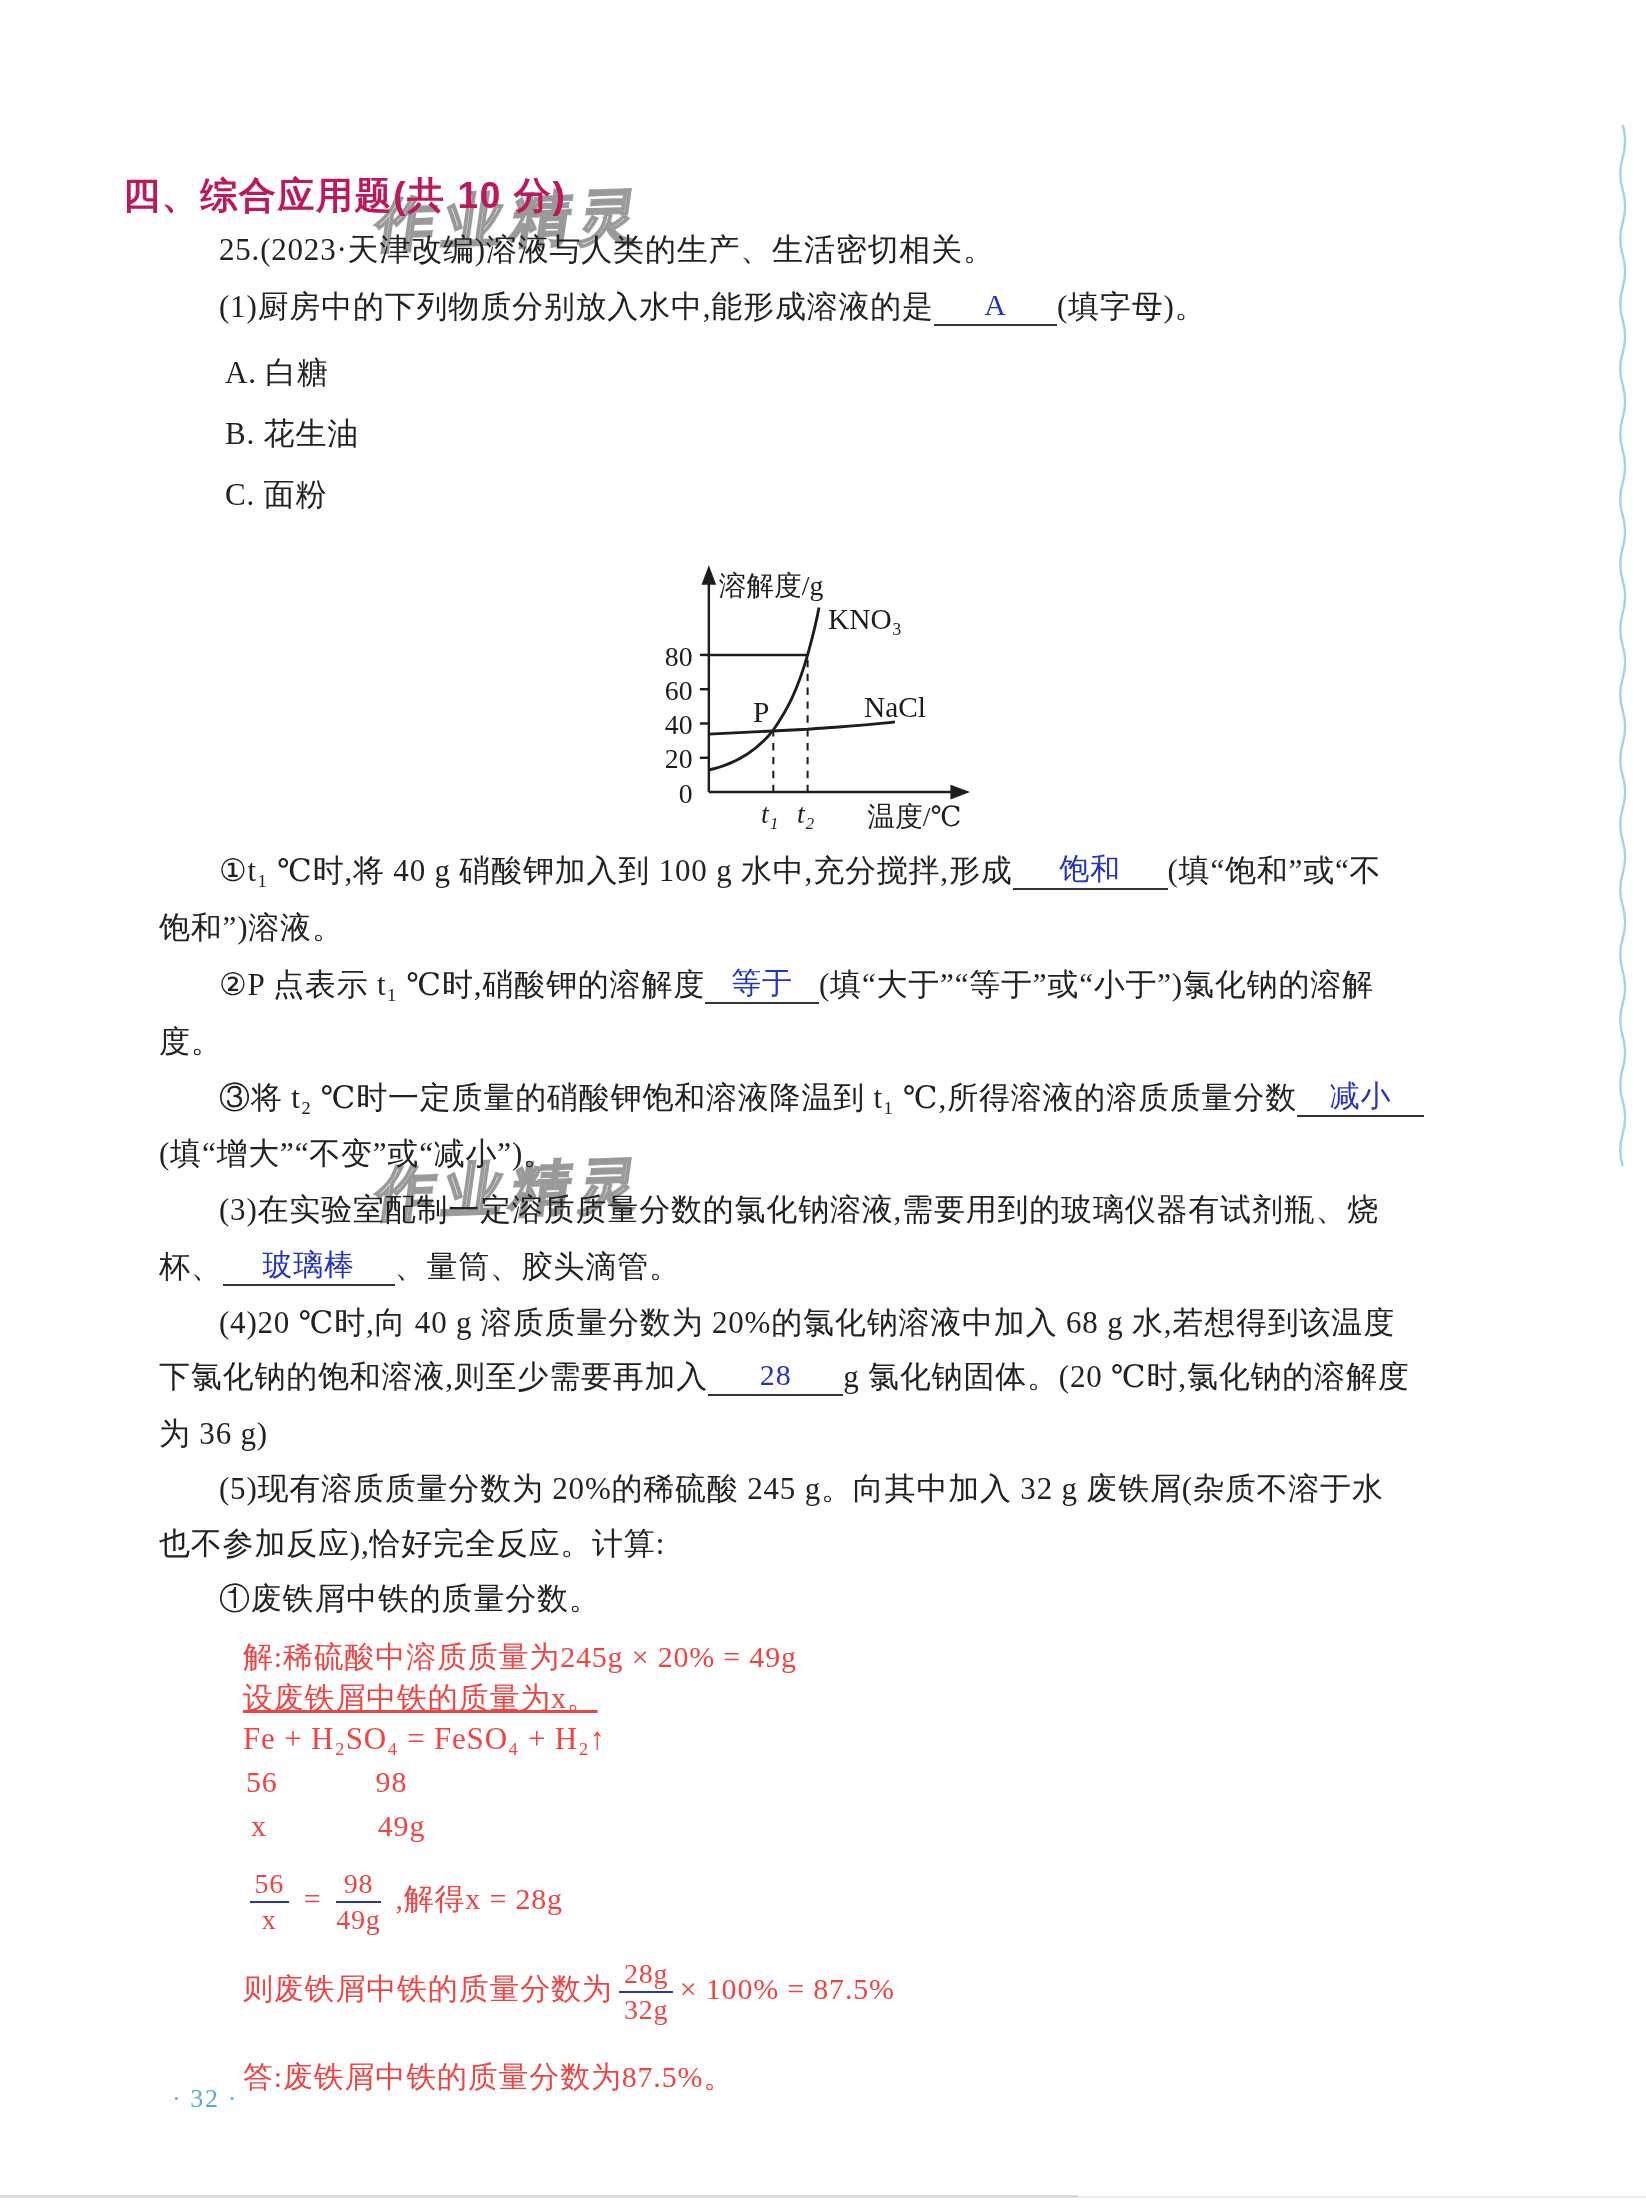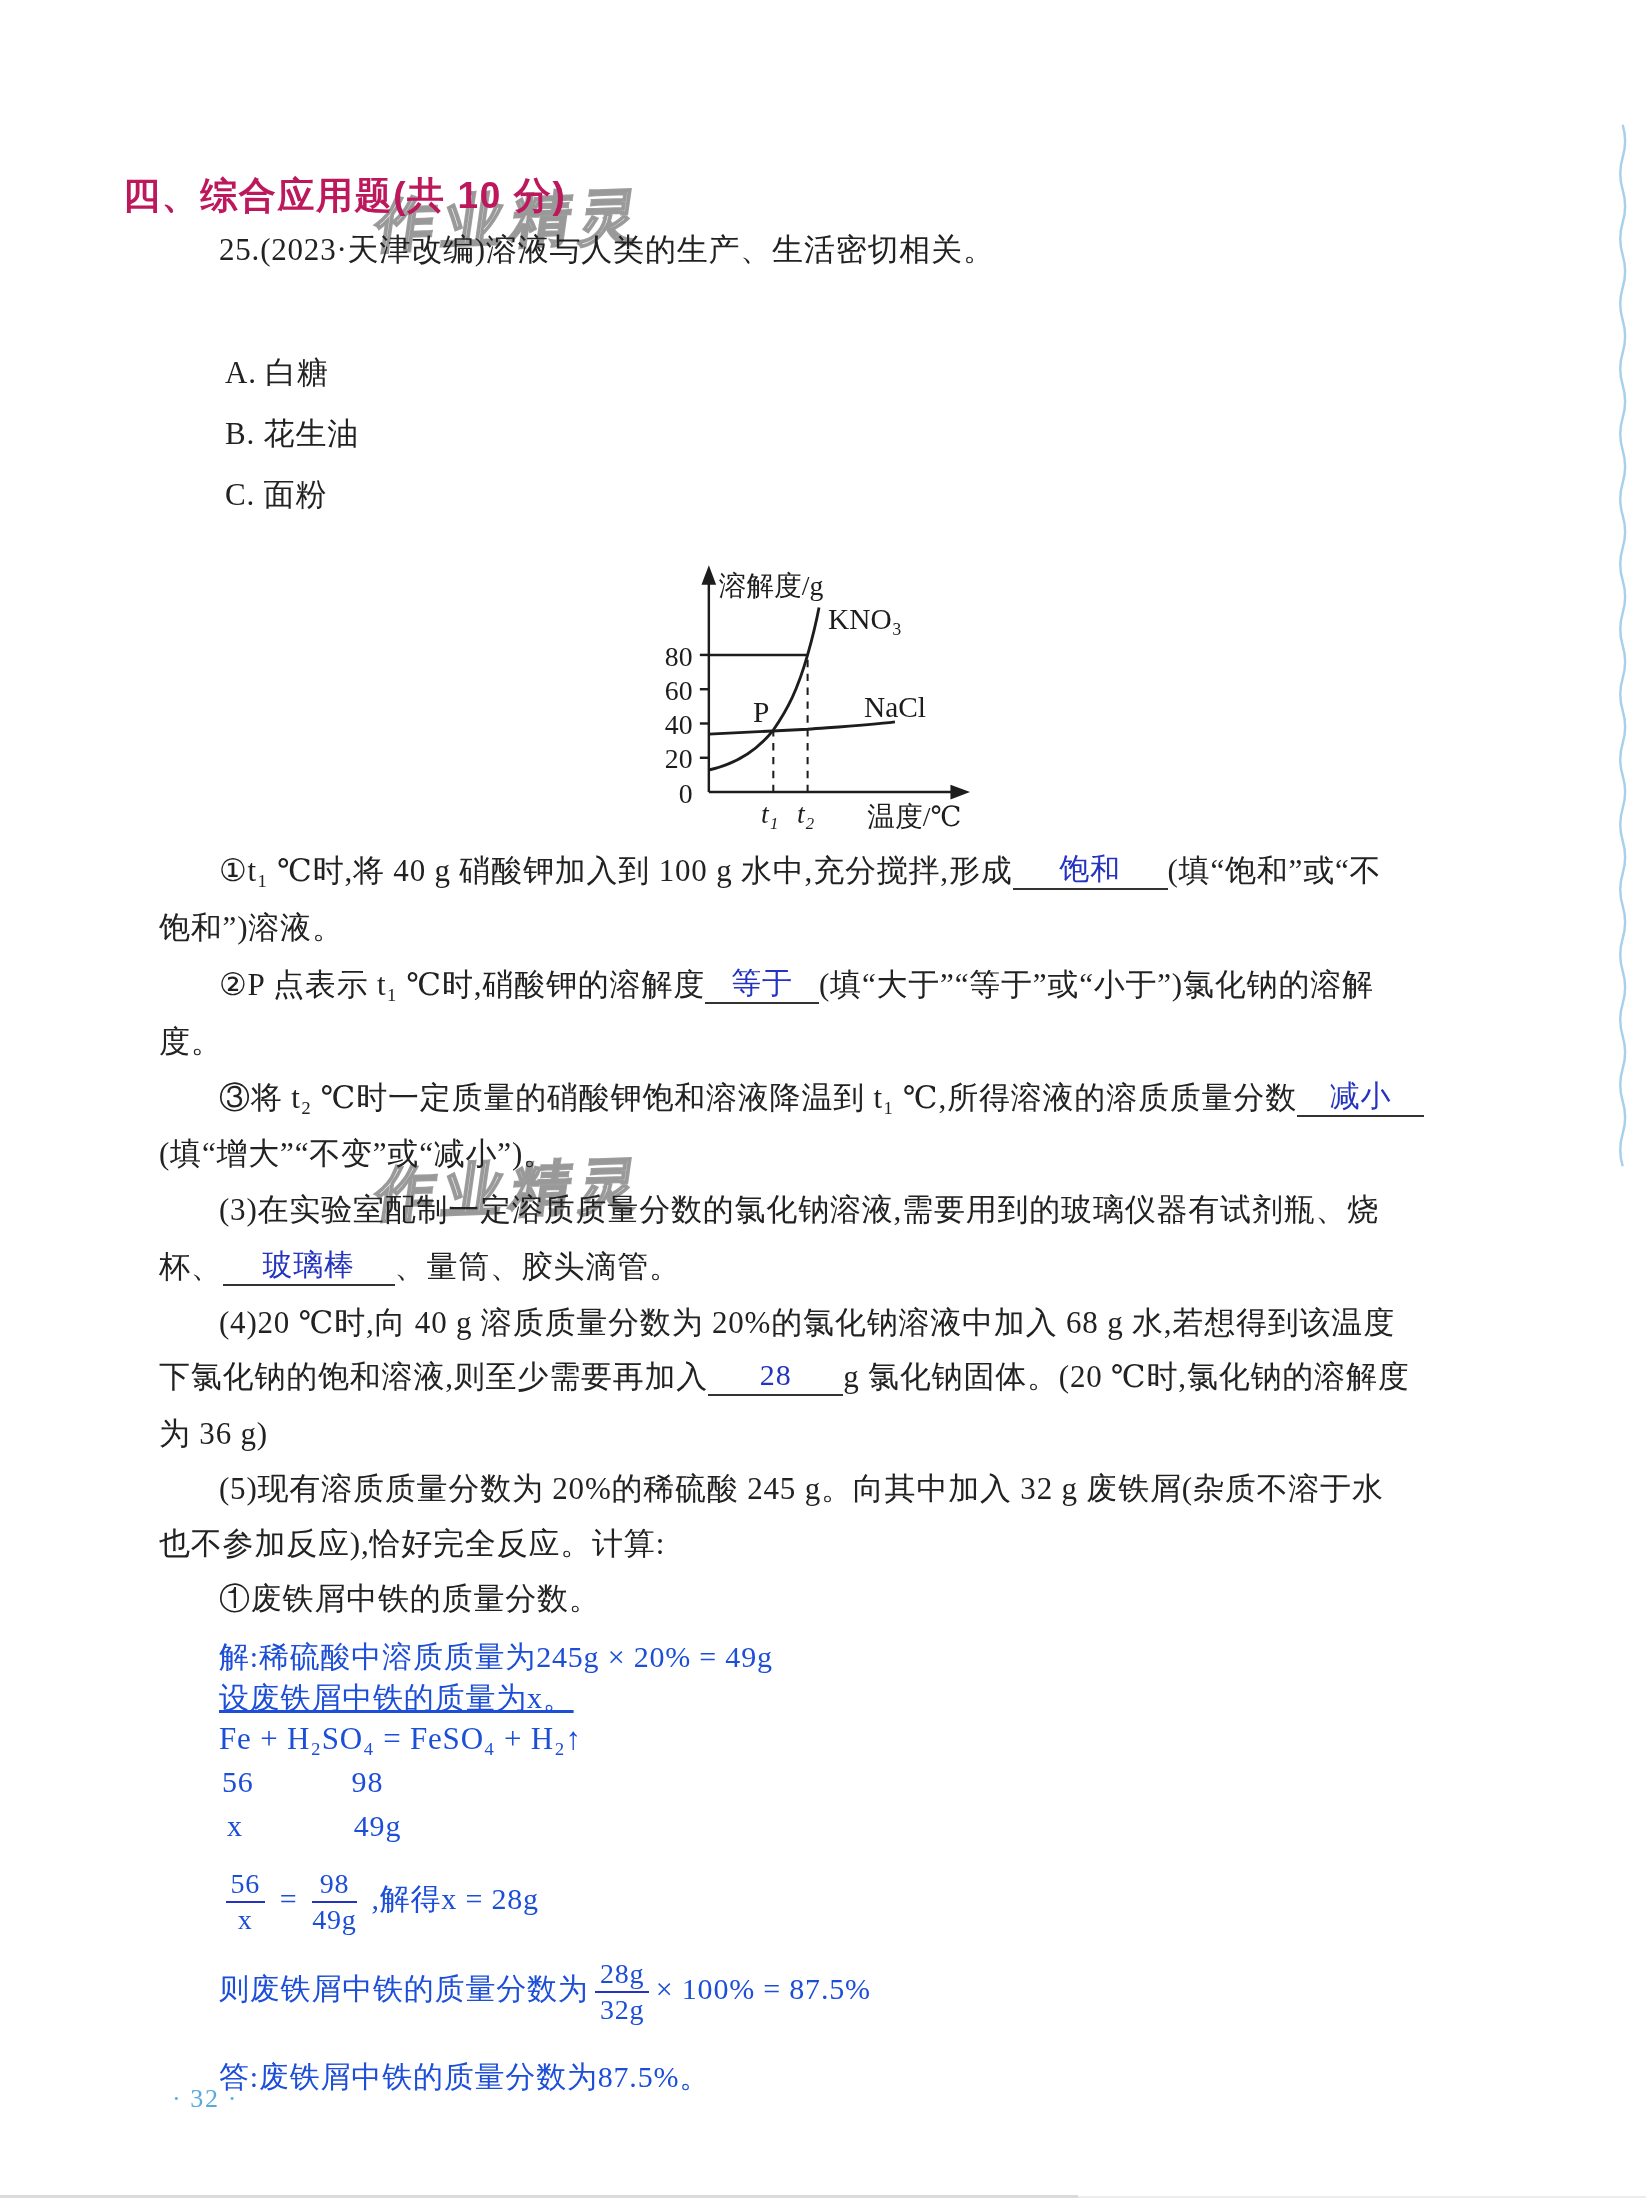--- a/index.html
+++ b/index.html
@@ -5,21 +5,21 @@
   html,body{margin:0;padding:0;background:#e8e8e8;}
   .page{
     position:relative;width:1647px;height:2205px;background:#ffffff;
     font-family:"Liberation Serif","DejaVu Serif",serif;color:#222;
     overflow:hidden;margin:0 auto;
   }
   .ln{position:absolute;font-size:31px;line-height:1.25;white-space:nowrap;letter-spacing:0.8px;}
   .hdr{font-family:"Liberation Sans","DejaVu Sans",sans-serif;font-weight:bold;font-size:37px;color:#be185d;letter-spacing:1.6px;}
   .blank{display:inline-block;border-bottom:2.5px solid #333;text-align:center;vertical-align:baseline;height:36px;}
   .ans{color:#2433c0;display:inline-block;padding:0 4.9px;transform:translateY(-1.6px);font-size:30px;}
-  .blue{color:#1d4ed8;}
+  .blue{color:#ef4444;margin-left:24px;}
   .frac{display:inline-block;text-align:center;vertical-align:middle;font-size:28px;line-height:1.1;margin:0 6.5px;}
   .frac .num{display:block;border-bottom:2px solid #2433c0;padding:0 4.9px 1.6px;}
   .frac .den{display:block;padding-top:1.6px;}
   .wm{
     position:absolute;font-family:"Liberation Sans","DejaVu Sans",sans-serif;font-weight:bold;
     font-size:59px;letter-spacing:8.2px;color:rgba(150,150,150,0.18);
     -webkit-text-stroke:2px rgba(125,125,125,0.75);
     transform:skewX(-10deg) rotate(-2deg);white-space:nowrap;
   }
   .pagenum{position:absolute;left:172px;top:2084px;font-family:Liberation Serif, serif;font-size:26px;color:#58aadc;letter-spacing:1.6px;}
@@ -36,20 +36,23 @@
     <path d="M7 0 q6 20 0 40 q-6 20 0 40 q6 20 0 40 q-6 20 0 40 q6 20 0 40 q-6 20 0 40 q6 20 0 40 q-6 20 0 40 q6 20 0 40 q-6 20 0 40 q6 20 0 40 q-6 20 0 40 q6 20 0 40 q-6 20 0 40 q6 20 0 40 q-6 20 0 40 q6 20 0 40 q-6 20 0 40 q6 20 0 40 q-6 20 0 40 q6 20 0 40 q-6 20 0 40 q6 20 0 40 q-6 20 0 40 q6 20 0 40 q-6 20 0 40 q6 20 0 40 q-6 20 0 40 q6 20 0 40 q-6 20 0 40 q6 20 0 40 q-6 20 0 40" fill="none" stroke="#a9d0ea" stroke-width="3"></path>
   </svg>
 
   <div class="wm" style="left:377px;top:181px;">作业精灵</div>
   <div class="wm" style="left:377px;top:1150px;">作业精灵</div>
 
   <div class="ln hdr" style="left:123px;top:173px;">四、综合应用题(共 10 分)</div>
 
   <div class="ln" style="left:219px;top:231px;">25.(2023·天津改编)溶液与人类的生产、生活密切相关。</div>
 
+  <div class="ln" style="left:219px;top:288px;">
+    <span>(1)厨房中的下列物质分别放入水中,能形成溶液的是</span><span class="blank" style="min-width:123px;"><span class="ans">A</span></span><span>(填字母)。</span>
+  </div>
 
   <div class="ln" style="left:225px;top:354px;">A. 白糖</div>
   <div class="ln" style="left:225px;top:415px;">B. 花生油</div>
   <div class="ln" style="left:225px;top:476px;">C. 面粉</div>
 
 
   <svg style="position:absolute;left:637px;top:560px;" width="351" height="278" viewBox="0 0 430 340">
 
     <line x1="88" y1="284" x2="88" y2="22" stroke="#1d1d1d" stroke-width="3"></line>
     <polygon points="88,6 79,30 97,30" fill="#1d1d1d"></polygon>

